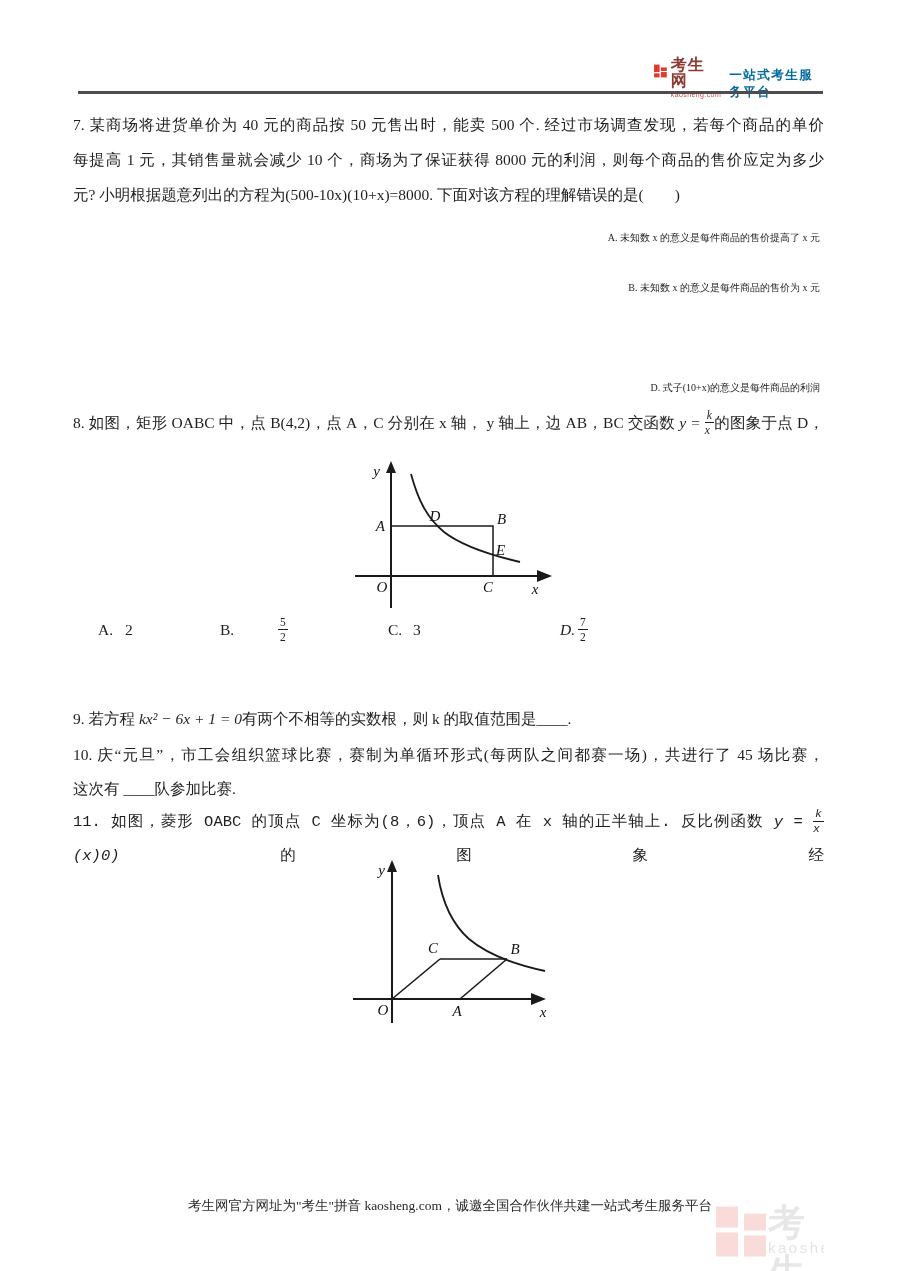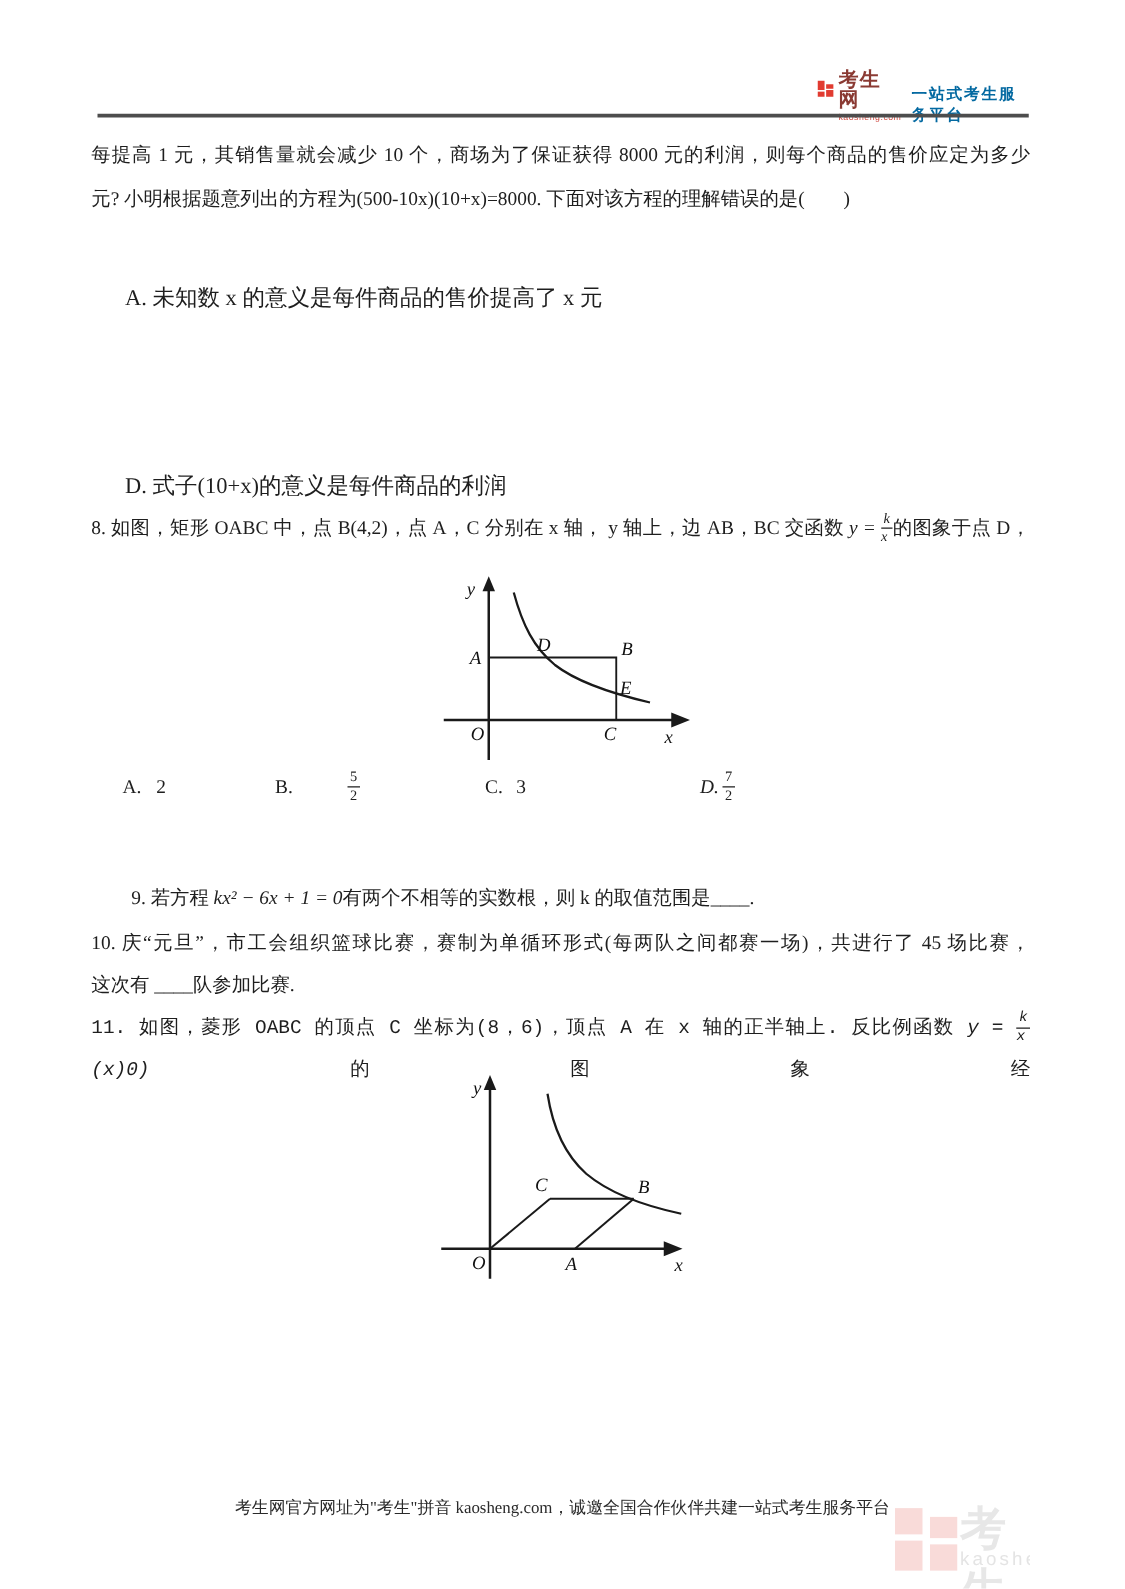--- a/index.html
+++ b/index.html
@@ -10,21 +10,21 @@
   .hdr-icon{width:17px;height:24px;margin-top:2px;}
   .hdr-txt{margin-left:4px;line-height:1;}
   .hdr-brand{font-size:16px;font-weight:bold;color:#8a3a33;letter-spacing:1px;font-family:"Liberation Sans",sans-serif;}
   .hdr-domain{font-size:7px;color:#cf4a42;letter-spacing:.4px;margin-top:2px;font-family:"Liberation Sans",sans-serif;}
   .hdr-tag{margin-left:8px;margin-top:10px;font-size:12.5px;color:#0369a1;letter-spacing:1.5px;font-weight:bold;}
   .rule{position:absolute;left:78px;top:91px;width:745px;height:3px;background:#4d4d4d;}
   
   .blk{position:absolute;left:73px;width:751px;font-size:15.5px;}
   .lh35{line-height:35px;} .lh34{line-height:34px;} .lh30{line-height:30px;}
   .jl{text-align:justify;text-align-last:justify;}
-  .opt{position:absolute;left:100px;width:720px;font-size:18px;line-height:34px;}
+  .opt{position:absolute;left:100px;width:720px;font-size:10px;line-height:34px;text-align:right;}
   .mi{font-style:italic;}
   .frac{display:inline-block;vertical-align:-0.55em;text-align:center;line-height:1.05;font-size:11.5px;}
   .frac .fn{display:block;padding:0 2px 1px;border-bottom:1px solid #1e1e1e;}
   .frac .fd{display:block;padding-top:1px;}
   .frac.mathf{font-style:italic;}
   .blank{letter-spacing:0;}
   
   .orow{position:absolute;left:0;top:616px;width:900px;height:36px;font-size:15.5px;}
   .orow .ol{position:absolute;top:5px;line-height:18px;}
   .orow .ofr{position:absolute;top:0;}
@@ -56,24 +56,26 @@
     </svg>
     <div class="hdr-txt">
       <div class="hdr-brand">考生网</div>
       <div class="hdr-domain">kaosheng.com</div>
     </div>
     <div class="hdr-tag">一站式考生服务平台</div>
   </div>
   <div class="rule"></div>
 
   <div class="blk lh35" style="top:107px;">
+    <div class="jl">7. 某商场将进货单价为 40 元的商品按 50 元售出时，能卖 500 个. 经过市场调查发现，若每个商品的单价</div>
     <div class="jl">每提高 1 元，其销售量就会减少 10 个，商场为了保证获得 8000 元的利润，则每个商品的售价应定为多少</div>
     <div>元? 小明根据题意列出的方程为(500-10x)(10+x)=8000. 下面对该方程的理解错误的是(　　)</div>
   </div>
   <div class="opt" style="top:221px;">A. 未知数 x 的意义是每件商品的售价提高了 x 元</div>
+  <div class="opt" style="top:271px;">B. 未知数 x 的意义是每件商品的售价为 x 元</div>
   <div class="opt" style="top:371px;">D. 式子(10+x)的意义是每件商品的利润</div>
 
   <div class="blk lh35" style="top:405px;">
     <div class="jl">
       <span>8. 如图，矩形 OABC 中，点 B(4,2)，点 A，C 分别在 x 轴， y 轴上，边 AB，BC 交函数 </span><span class="mi">y =</span>
       <span class="frac mathf"><span class="fn">k</span><span class="fd">x</span></span><span>的图象于点 D，</span>
     </div>
   </div>
 
   <svg class="fig" style="left:340px;top:458px;" width="230" height="158" viewBox="0 0 230 158">
@@ -104,21 +106,21 @@
     <span class="ol" style="left:388px;">C.</span>
     <span class="ol" style="left:413px;">3</span>
     <span class="ol mi" style="left:560px;">D.</span>
     <span class="ofr frac" style="left:578px;">
         <span class="fn">7</span>
         <span class="fd">2</span>
       </span>
   </div>
 
 
-  <div class="blk lh30" style="top:704px;margin-left:32px;">
+  <div class="blk lh30" style="top:704px;">
     <span>9. 若方程 </span><span class="mi">kx² − 6x + 1 = 0</span><span>有两个不相等的实数根，则 k 的取值范围是</span><span class="blank">____</span><span>.</span>
   </div>
 
   <div class="blk lh34" style="top:738px;">
     <div class="jl">10. 庆“元旦”，市工会组织篮球比赛，赛制为单循环形式(每两队之间都赛一场)，共进行了 45 场比赛，</div>
     <div>
       <span>这次有 </span><span class="blank">____</span><span>队参加比赛.</span>
     </div>
   </div>
 

